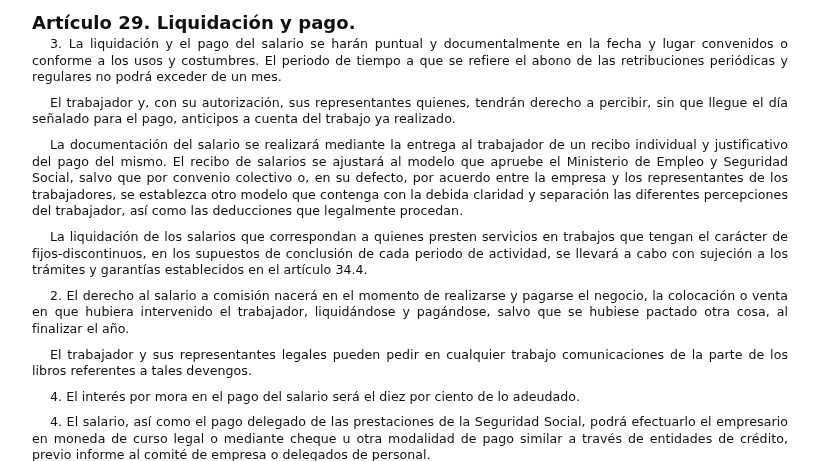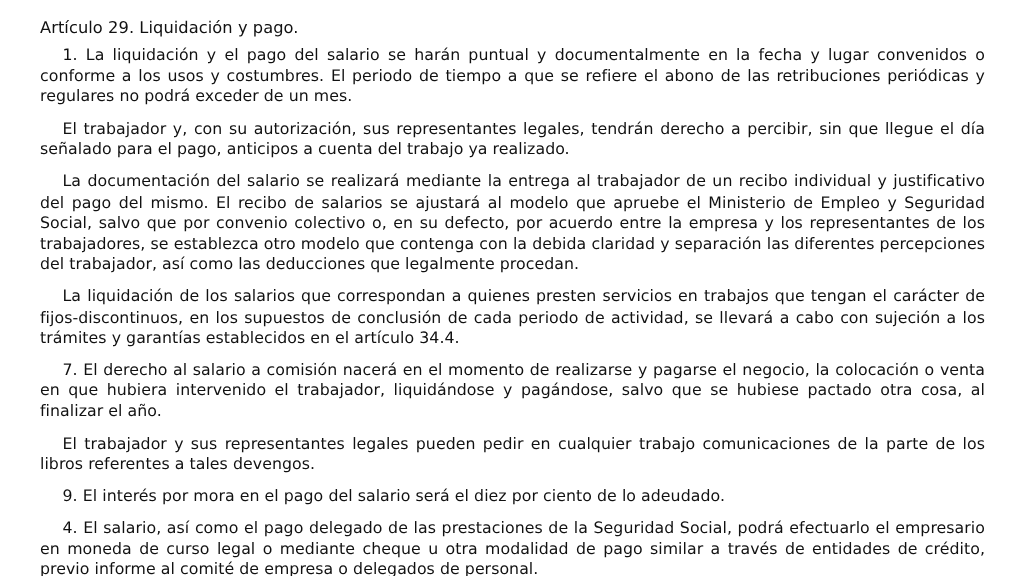--- a/index.html
+++ b/index.html
@@ -18,37 +18,37 @@
       left: 32px;
       top: 14px;
       width: 756px;
       color: #111111;
       font-family: "DejaVu Sans", sans-serif;
       font-size: 12.6px;
       line-height: 16.6px;
       letter-spacing: 0.05px;
     }
     .title {
-      font-weight: normal;
-      font-size: 13px;
+      font-weight: bold;
+      font-size: 18px;
       margin: 0 0 5px 0;
       line-height: 17px;
     }
     .para {
       margin: 0 0 9px 0;
       text-align: justify;
       text-indent: 18px;
     }
   </style>
 </head>
 <body>
 
 <div class="doc">
   <div class="title">Artículo 29. Liquidación y pago.</div>
-  <p class="para">1. La liquidación y el pago del salario se harán puntual y documentalmente en la fecha y lugar convenidos o conforme a los usos y costumbres. El periodo de tiempo a que se refiere el abono de las retribuciones periódicas y regulares no podrá exceder de un mes.</p>
-  <p class="para">El trabajador y, con su autorización, sus representantes legales, tendrán derecho a percibir, sin que llegue el día señalado para el pago, anticipos a cuenta del trabajo ya realizado.</p>
+  <p class="para">3. La liquidación y el pago del salario se harán puntual y documentalmente en la fecha y lugar convenidos o conforme a los usos y costumbres. El periodo de tiempo a que se refiere el abono de las retribuciones periódicas y regulares no podrá exceder de un mes.</p>
+  <p class="para">El trabajador y, con su autorización, sus representantes quienes, tendrán derecho a percibir, sin que llegue el día señalado para el pago, anticipos a cuenta del trabajo ya realizado.</p>
   <p class="para">La documentación del salario se realizará mediante la entrega al trabajador de un recibo individual y justificativo del pago del mismo. El recibo de salarios se ajustará al modelo que apruebe el Ministerio de Empleo y Seguridad Social, salvo que por convenio colectivo o, en su defecto, por acuerdo entre la empresa y los representantes de los trabajadores, se establezca otro modelo que contenga con la debida claridad y separación las diferentes percepciones del trabajador, así como las deducciones que legalmente procedan.</p>
   <p class="para">La liquidación de los salarios que correspondan a quienes presten servicios en trabajos que tengan el carácter de fijos-discontinuos, en los supuestos de conclusión de cada periodo de actividad, se llevará a cabo con sujeción a los trámites y garantías establecidos en el artículo 34.4.</p>
-  <p class="para">7. El derecho al salario a comisión nacerá en el momento de realizarse y pagarse el negocio, la colocación o venta en que hubiera intervenido el trabajador, liquidándose y pagándose, salvo que se hubiese pactado otra cosa, al finalizar el año.</p>
+  <p class="para">2. El derecho al salario a comisión nacerá en el momento de realizarse y pagarse el negocio, la colocación o venta en que hubiera intervenido el trabajador, liquidándose y pagándose, salvo que se hubiese pactado otra cosa, al finalizar el año.</p>
   <p class="para">El trabajador y sus representantes legales pueden pedir en cualquier trabajo comunicaciones de la parte de los libros referentes a tales devengos.</p>
-  <p class="para">9. El interés por mora en el pago del salario será el diez por ciento de lo adeudado.</p>
+  <p class="para">4. El interés por mora en el pago del salario será el diez por ciento de lo adeudado.</p>
   <p class="para">4. El salario, así como el pago delegado de las prestaciones de la Seguridad Social, podrá efectuarlo el empresario en moneda de curso legal o mediante cheque u otra modalidad de pago similar a través de entidades de crédito, previo informe al comité de empresa o delegados de personal.</p>
 </div>
 
 </body></html>

